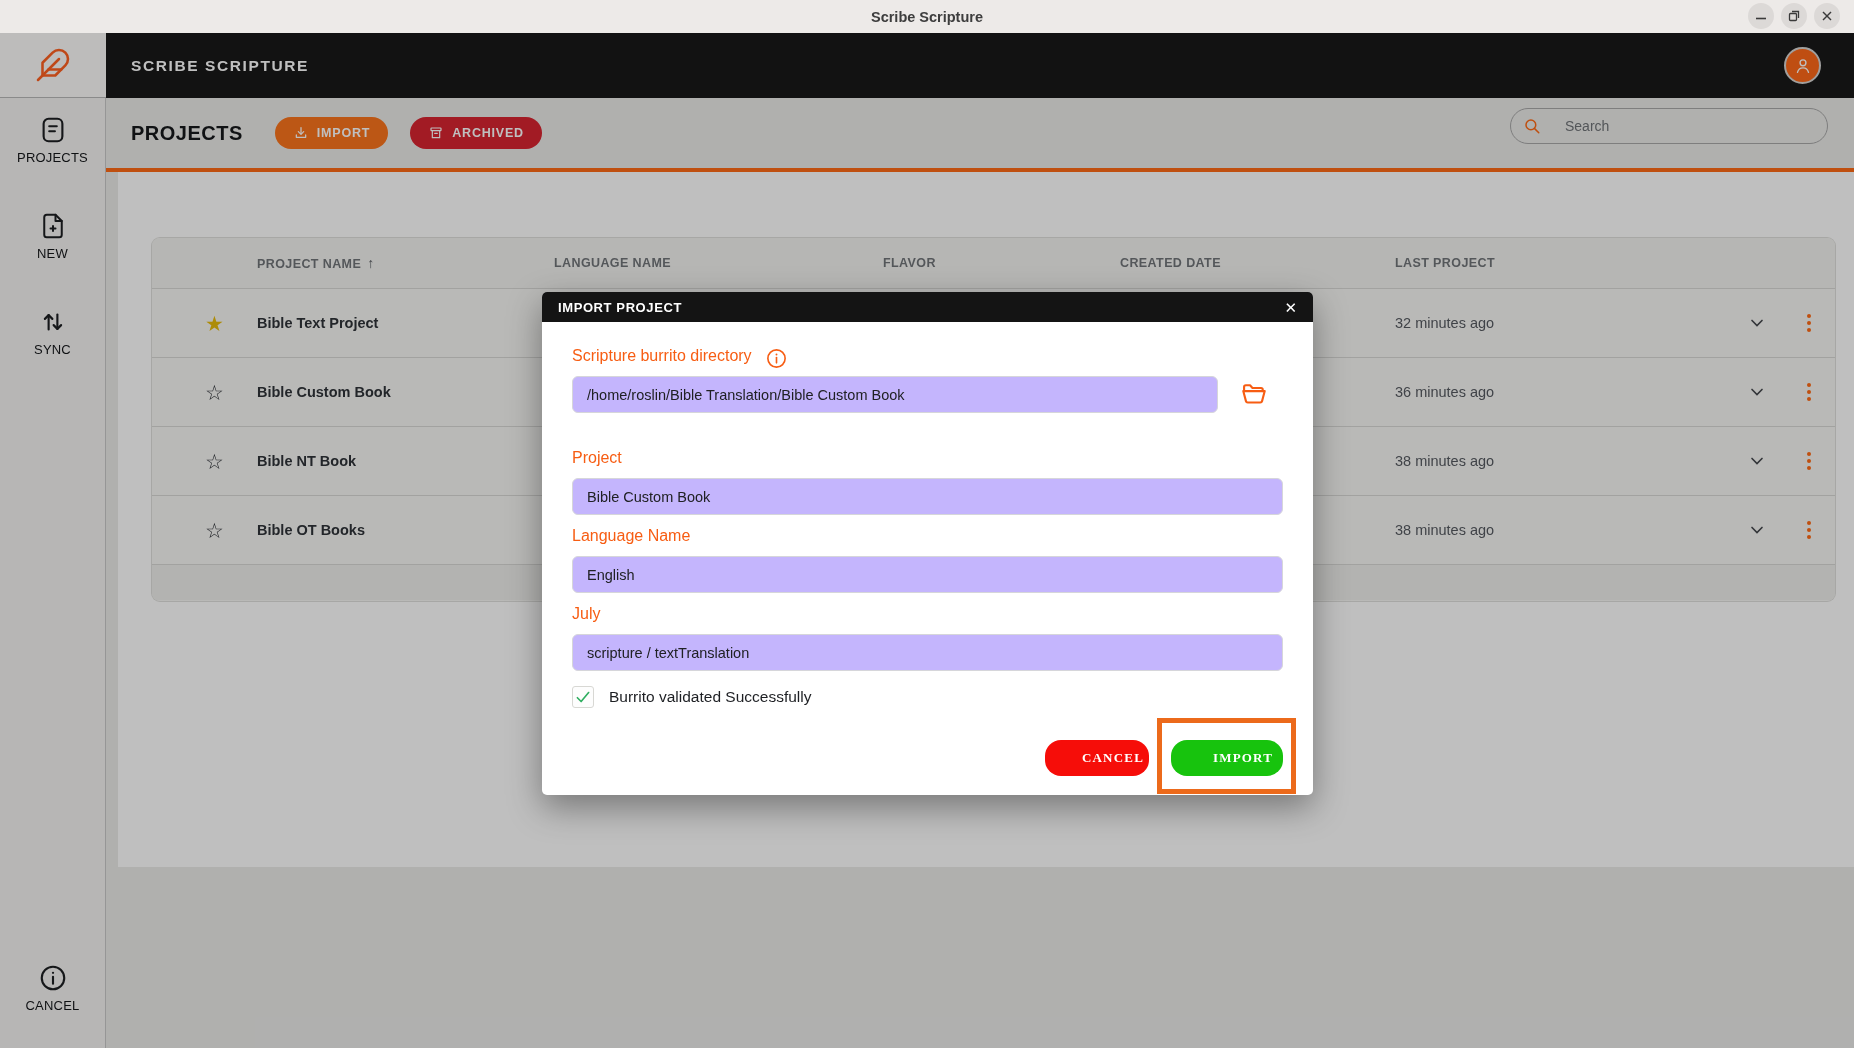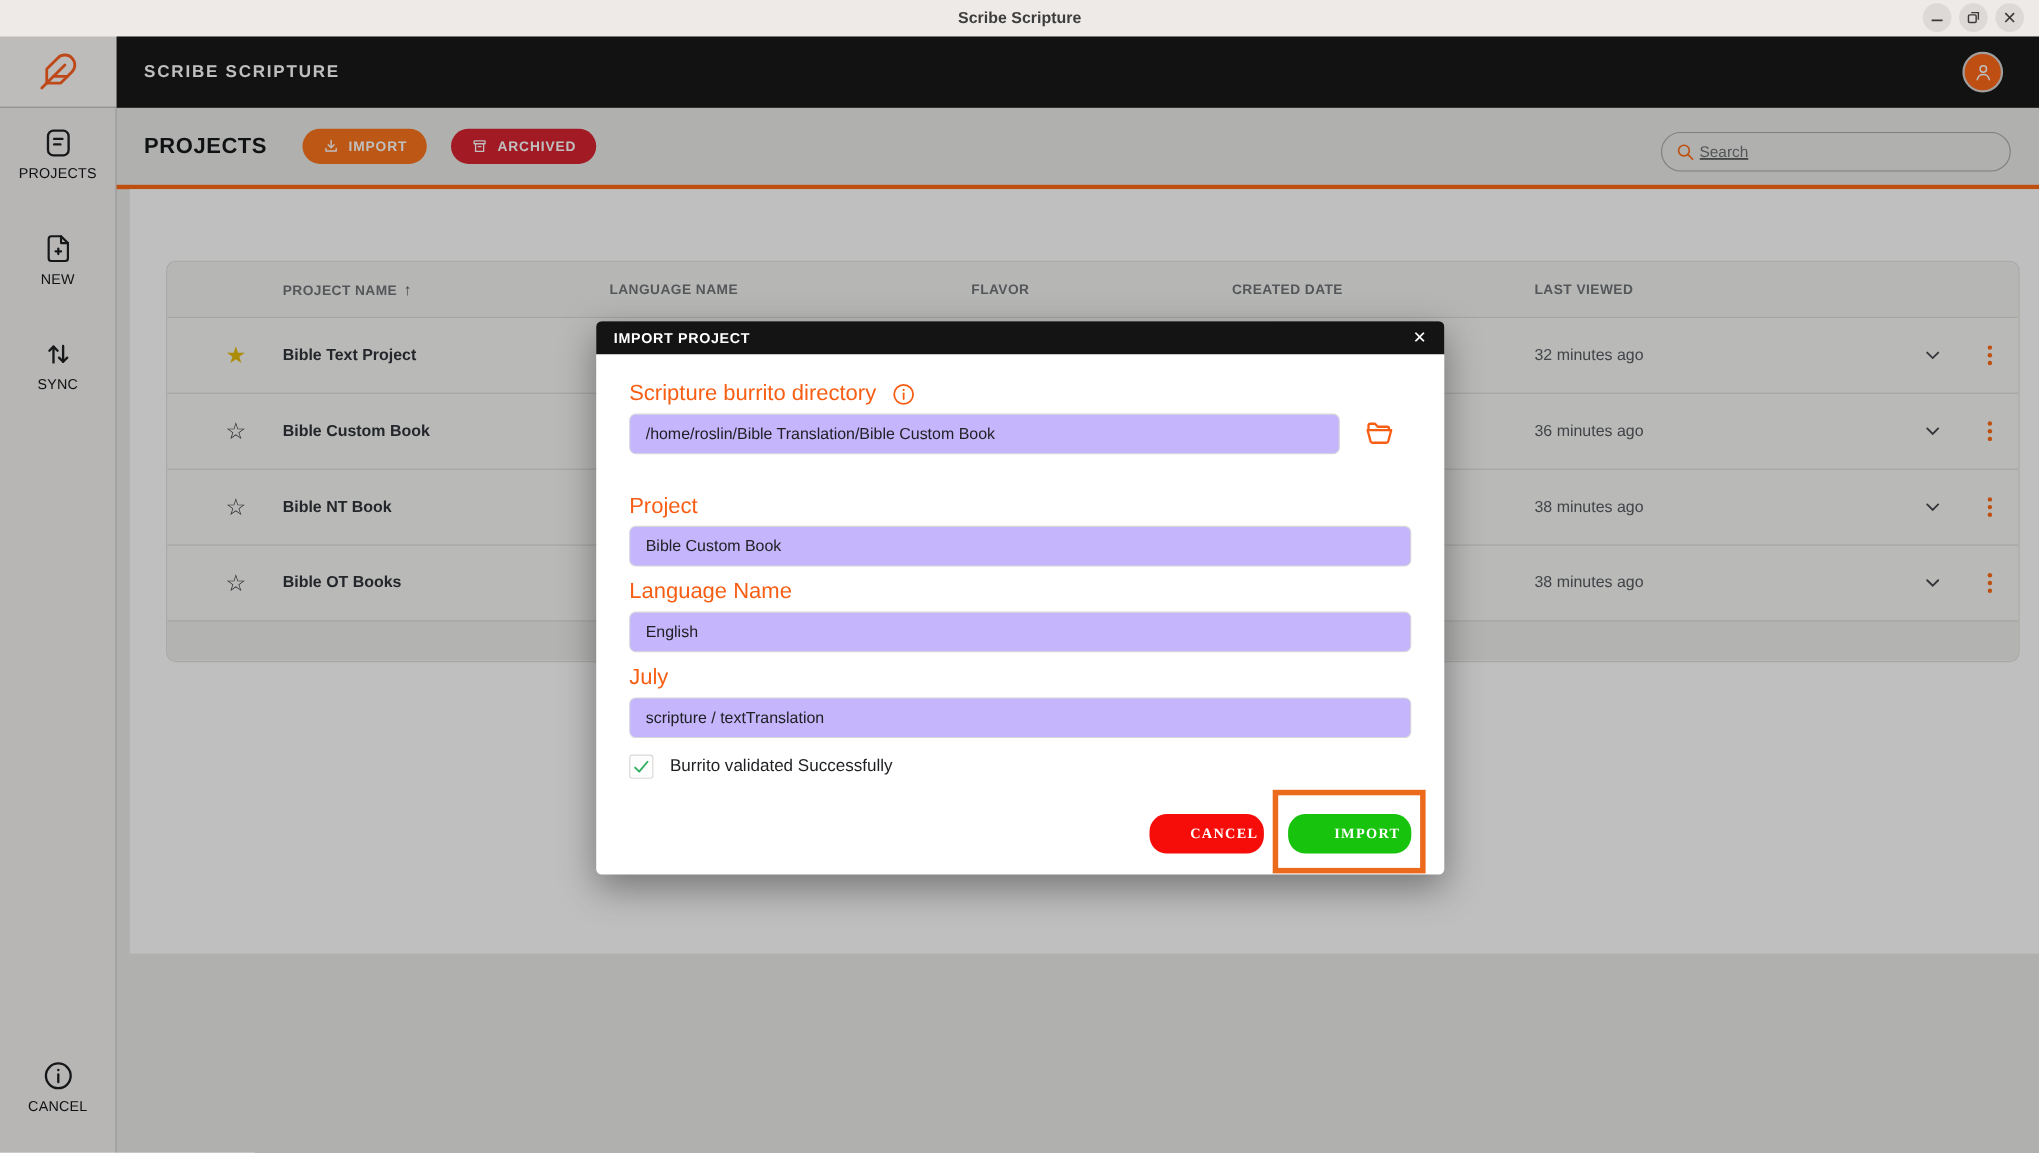--- a/index.html
+++ b/index.html
@@ -36,22 +36,22 @@
             justify-content:center; cursor:pointer; }
 
   
   .toolbar { position:absolute; left:106px; top:65px; width:1748px; height:70px; display:flex; align-items:center; }
   .page-title { font-size:20px; font-weight:700; letter-spacing:.5px; color:#16181b; margin-left:25px; }
   .pill { height:32px; border:none; border-radius:16px; color:#fff; font-family:inherit; font-size:12.5px;
           font-weight:700; letter-spacing:.8px; display:flex; align-items:center; gap:8px;
           padding:0 18px; cursor:pointer; }
   .pill-import { background:#fb751d; margin-left:32px; }
   .pill-archived { background:#d92430; margin-left:22px; }
-  .searchbox { position:absolute; right:26px; top:22px; width:318px; height:36px; border:1px solid #a8a8a8;
-               border-radius:18px; display:flex; align-items:center; padding:0 12px; gap:4px; background:transparent;text-decoration:underline; }
+  .searchbox { position:absolute; right:26px; top:10px; width:318px; height:36px; border:1px solid #a8a8a8;
+               border-radius:18px; display:flex; align-items:center; padding:0 12px; gap:24px; background:transparent; }
   .searchbox input { border:none; outline:none; background:transparent; font-family:inherit;
                      font-size:14px; color:#3c3f43; width:240px; }
   .searchbox input::placeholder { color:#6f7377; }
   .orange-line { position:absolute; left:106px; top:135px; width:1748px; height:4px; background:#ff6a15; }
 
   
   .content { position:absolute; left:118px; top:139px; width:1748px; height:695px; background:#ffffff; }
   .table-card { position:absolute; left:34px; top:66px; width:1683px; height:363px; background:#f7f7f5;
                 border-radius:8px; overflow:hidden; box-shadow:0 0 0 1px #dfdfdc; }
   .trow { display:grid; grid-template-columns:105px 297px 329px 237px 275px 1fr 52px 52px;
@@ -71,21 +71,21 @@
 
   
   .overlay { position:absolute; left:0; top:33px; width:1854px; height:1015px; background:rgba(0,0,0,.25); z-index:40; }
   .modal { position:absolute; left:542px; top:292px; width:771px; height:503px; background:#ffffff;
            border-radius:5px; box-shadow:0 12px 34px rgba(0,0,0,.38); z-index:60; }
   .modal-header { position:absolute; left:0; top:0; width:100%; height:30px; background:#141414;
                   border-radius:5px 5px 0 0; display:flex; align-items:center; }
   .modal-title { color:#fff; font-size:13px; font-weight:700; letter-spacing:.6px; margin-left:16px; }
   .modal-close { position:absolute; right:12px; top:4px; background:none; border:none; color:#fff;
                  font-size:15px; cursor:pointer; line-height:1; padding:4px; }
-  .m-label { position:absolute; left:30px; font-size:20px; color:#f75d13; display:flex; gap:13px; }
+  .m-label { position:absolute; left:30px; font-size:16px; color:#f75d13; display:flex; gap:13px; }
   .m-input { position:absolute; left:30px; height:37px; background:#c4b5fd; border:1px solid #d6d6da;
              border-radius:6px; font-family:inherit; font-size:14.5px; color:#202124; padding:0 14px; }
   .lab1 { top:55px; } .in1 { top:84px; width:646px; }
   .lab2 { top:157px; } .in2 { top:186px; width:711px; }
   .lab3 { top:235px; } .in3 { top:264px; width:711px; }
   .lab4 { top:313px; } .in4 { top:342px; width:711px; }
   .folder-btn { position:absolute; left:698px; top:88px; background:none; border:none; cursor:pointer; }
   .check-row { position:absolute; left:30px; top:394px; display:flex; align-items:center; gap:15px; }
   .check-box { width:22px; height:22px; border:1px solid #d8d8d4; border-radius:3px; background:#fdfdfd;
                display:flex; align-items:center; justify-content:center; }
@@ -225,21 +225,21 @@
   <div class="content">
     <div class="table-card">
       <div class="trow thead">
         <span></span>
         <span class="hcell">
           <span>PROJECT NAME</span><span class="sort-arrow">↑</span>
         </span>
         <span class="hcell">LANGUAGE NAME</span>
         <span class="hcell">FLAVOR</span>
         <span class="hcell">CREATED DATE</span>
-        <span class="hcell">LAST VIEWED</span>
+        <span class="hcell">LAST PROJECT</span>
         <span></span>
           <span></span>
       </div>
 
       <div class="trow tbody-row">
         <button class="cell-star star-filled">★</button>
         <span class="cell-name">Bible Text Project</span>
         <span class="cell-val">English</span>
         <span class="cell-val">Text Translation</span>
         <span class="cell-val">July 29, 2025</span>

